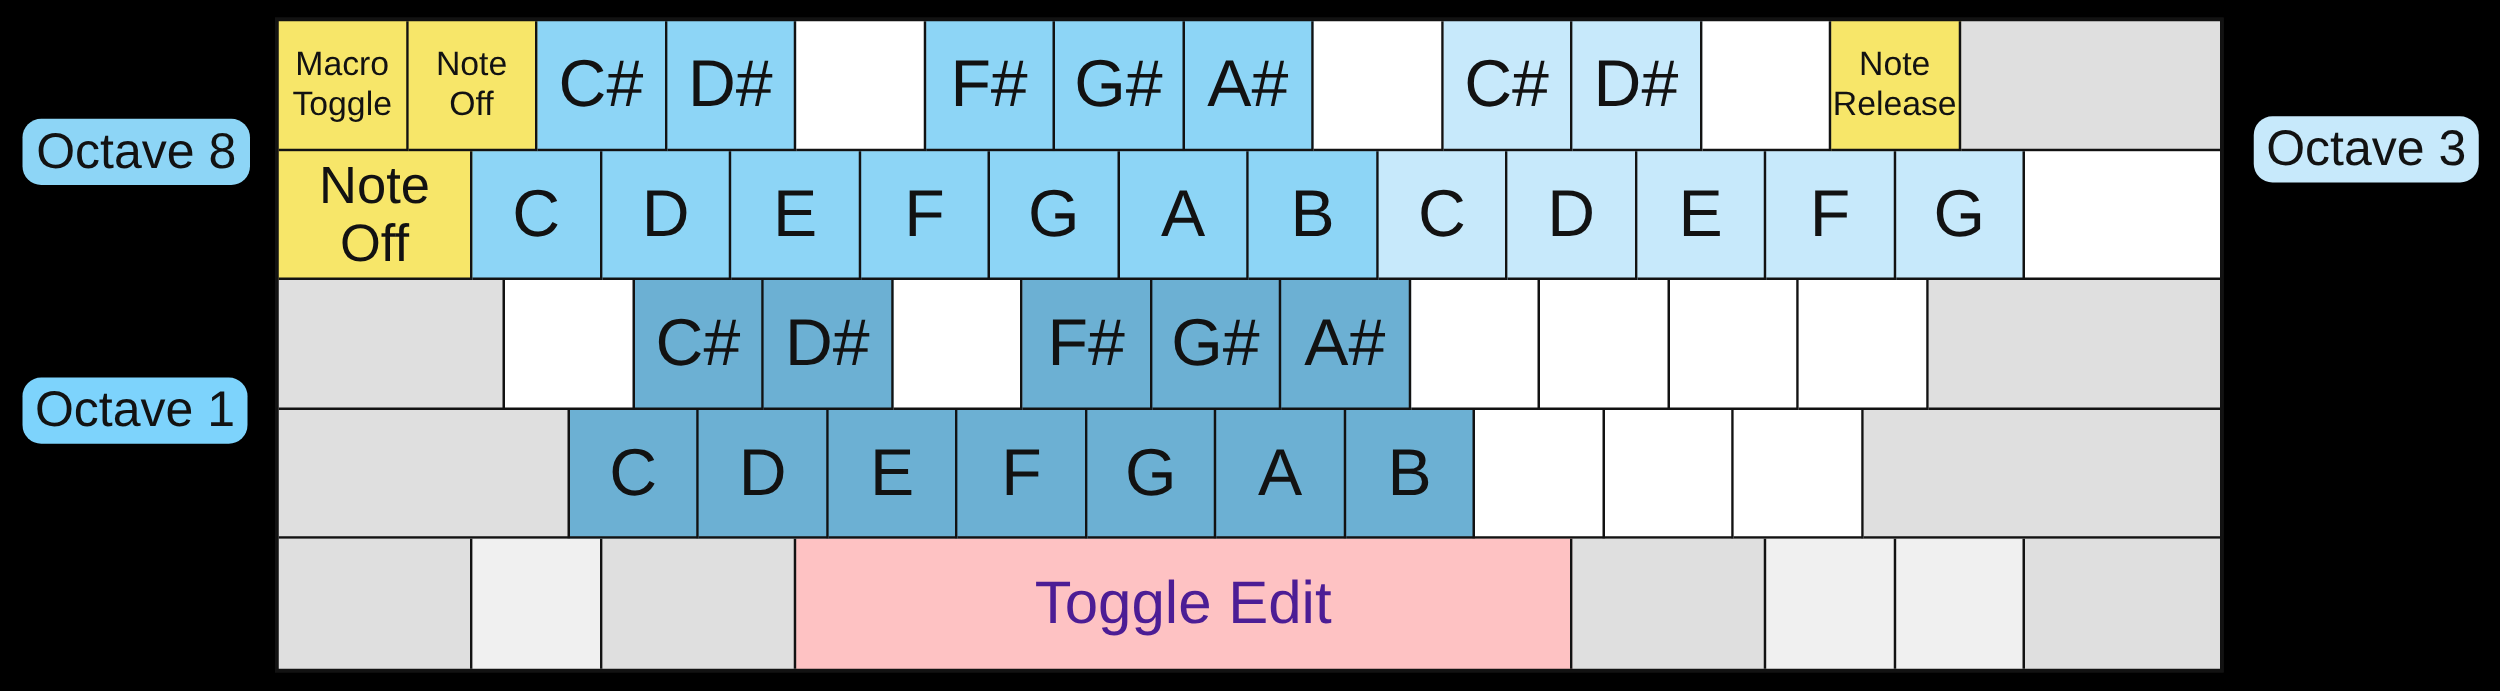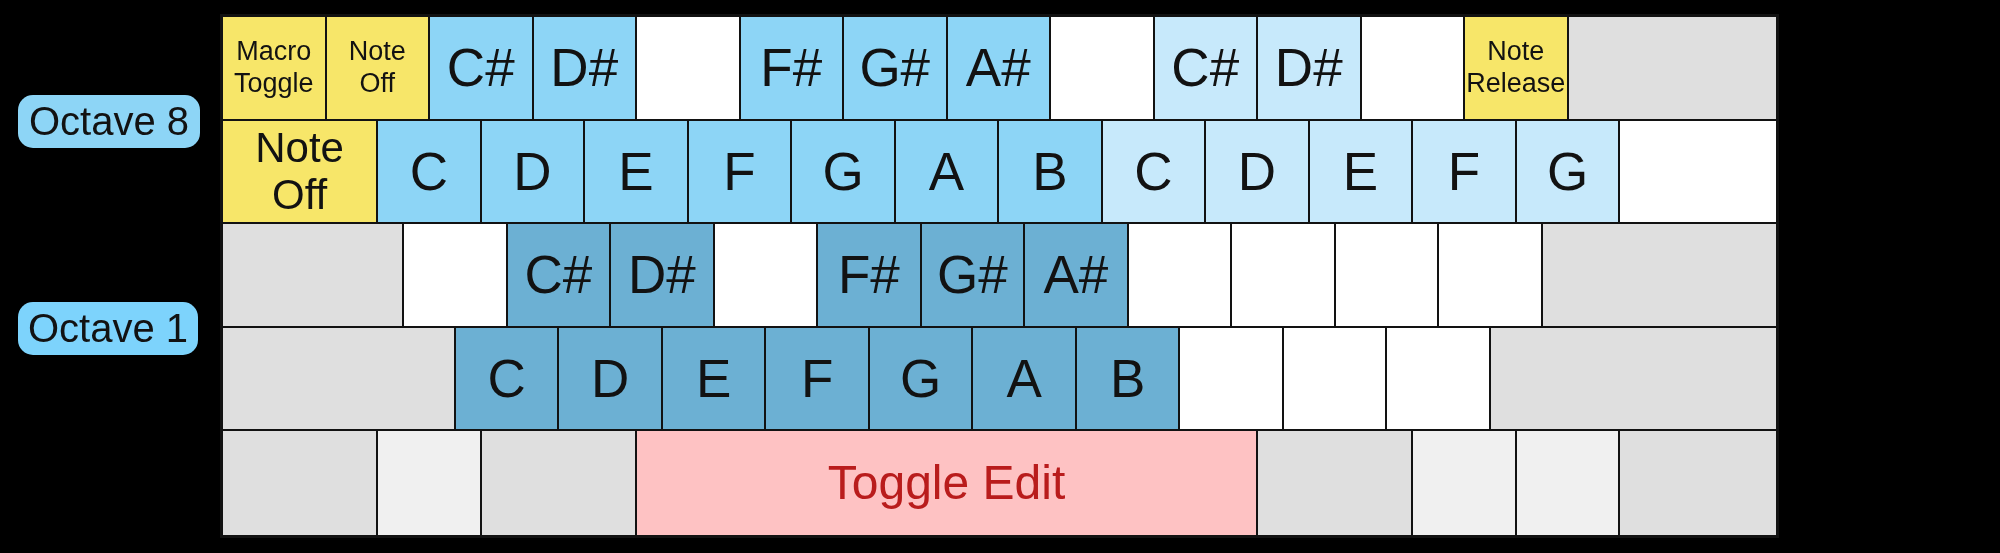--- a/index.html
+++ b/index.html
@@ -125,26 +125,27 @@
         <div class="key f-lg" style="width: 103.5px; background: rgb(108, 176, 211); color: rgb(18, 18, 18);">B</div>
         <div class="key f-lg" style="width: 103.5px; background: rgb(255, 255, 255); color: rgb(18, 18, 18);"></div>
         <div class="key f-lg" style="width: 103.5px; background: rgb(255, 255, 255); color: rgb(18, 18, 18);"></div>
         <div class="key f-lg" style="width: 103.5px; background: rgb(255, 255, 255); color: rgb(18, 18, 18);"></div>
         <div class="key f-lg" style="width: 284.625px; background: rgb(223, 223, 223); color: rgb(18, 18, 18);"></div>
       </div>
       <div class="kb-row">
         <div class="key f-lg" style="width: 155.25px; background: rgb(223, 223, 223); color: rgb(18, 18, 18);"></div>
         <div class="key f-lg" style="width: 103.5px; background: rgb(240, 240, 240); color: rgb(18, 18, 18);"></div>
         <div class="key f-lg" style="width: 155.25px; background: rgb(223, 223, 223); color: rgb(18, 18, 18);"></div>
-        <div class="key f-md2" style="width: 621px; background: rgb(254, 194, 195); color: #b91c1c;">Toggle Edit</div>
+        <div class="key f-md2" style="width: 621px; background: rgb(254, 194, 195); color: #4c1d95;">Toggle Edit</div>
         <div class="key f-lg" style="width: 155.25px; background: rgb(223, 223, 223); color: rgb(18, 18, 18);"></div>
         <div class="key f-lg" style="width: 103.5px; background: rgb(240, 240, 240); color: rgb(18, 18, 18);"></div>
         <div class="key f-lg" style="width: 103.5px; background: rgb(240, 240, 240); color: rgb(18, 18, 18);"></div>
         <div class="key f-lg" style="width: 155.25px; background: rgb(223, 223, 223); color: rgb(18, 18, 18);"></div>
       </div>
     </div>
 
   <div class="badge" style="left: 18px; top: 95px; width: 182px; background: rgb(141, 213, 246); color: rgb(18, 18, 18);">Octave 8</div>
 
   <div class="badge" style="left: 18px; top: 302px; width: 180px; background: #7dd3fc; color: rgb(18, 18, 18);">Octave 1</div>
 
+  <div class="badge" style="left: 1803px; top: 93px; width: 180px; background: rgb(199, 233, 251); color: rgb(18, 18, 18);">Octave 3</div>
 
 </div>
 
 </body></html>

